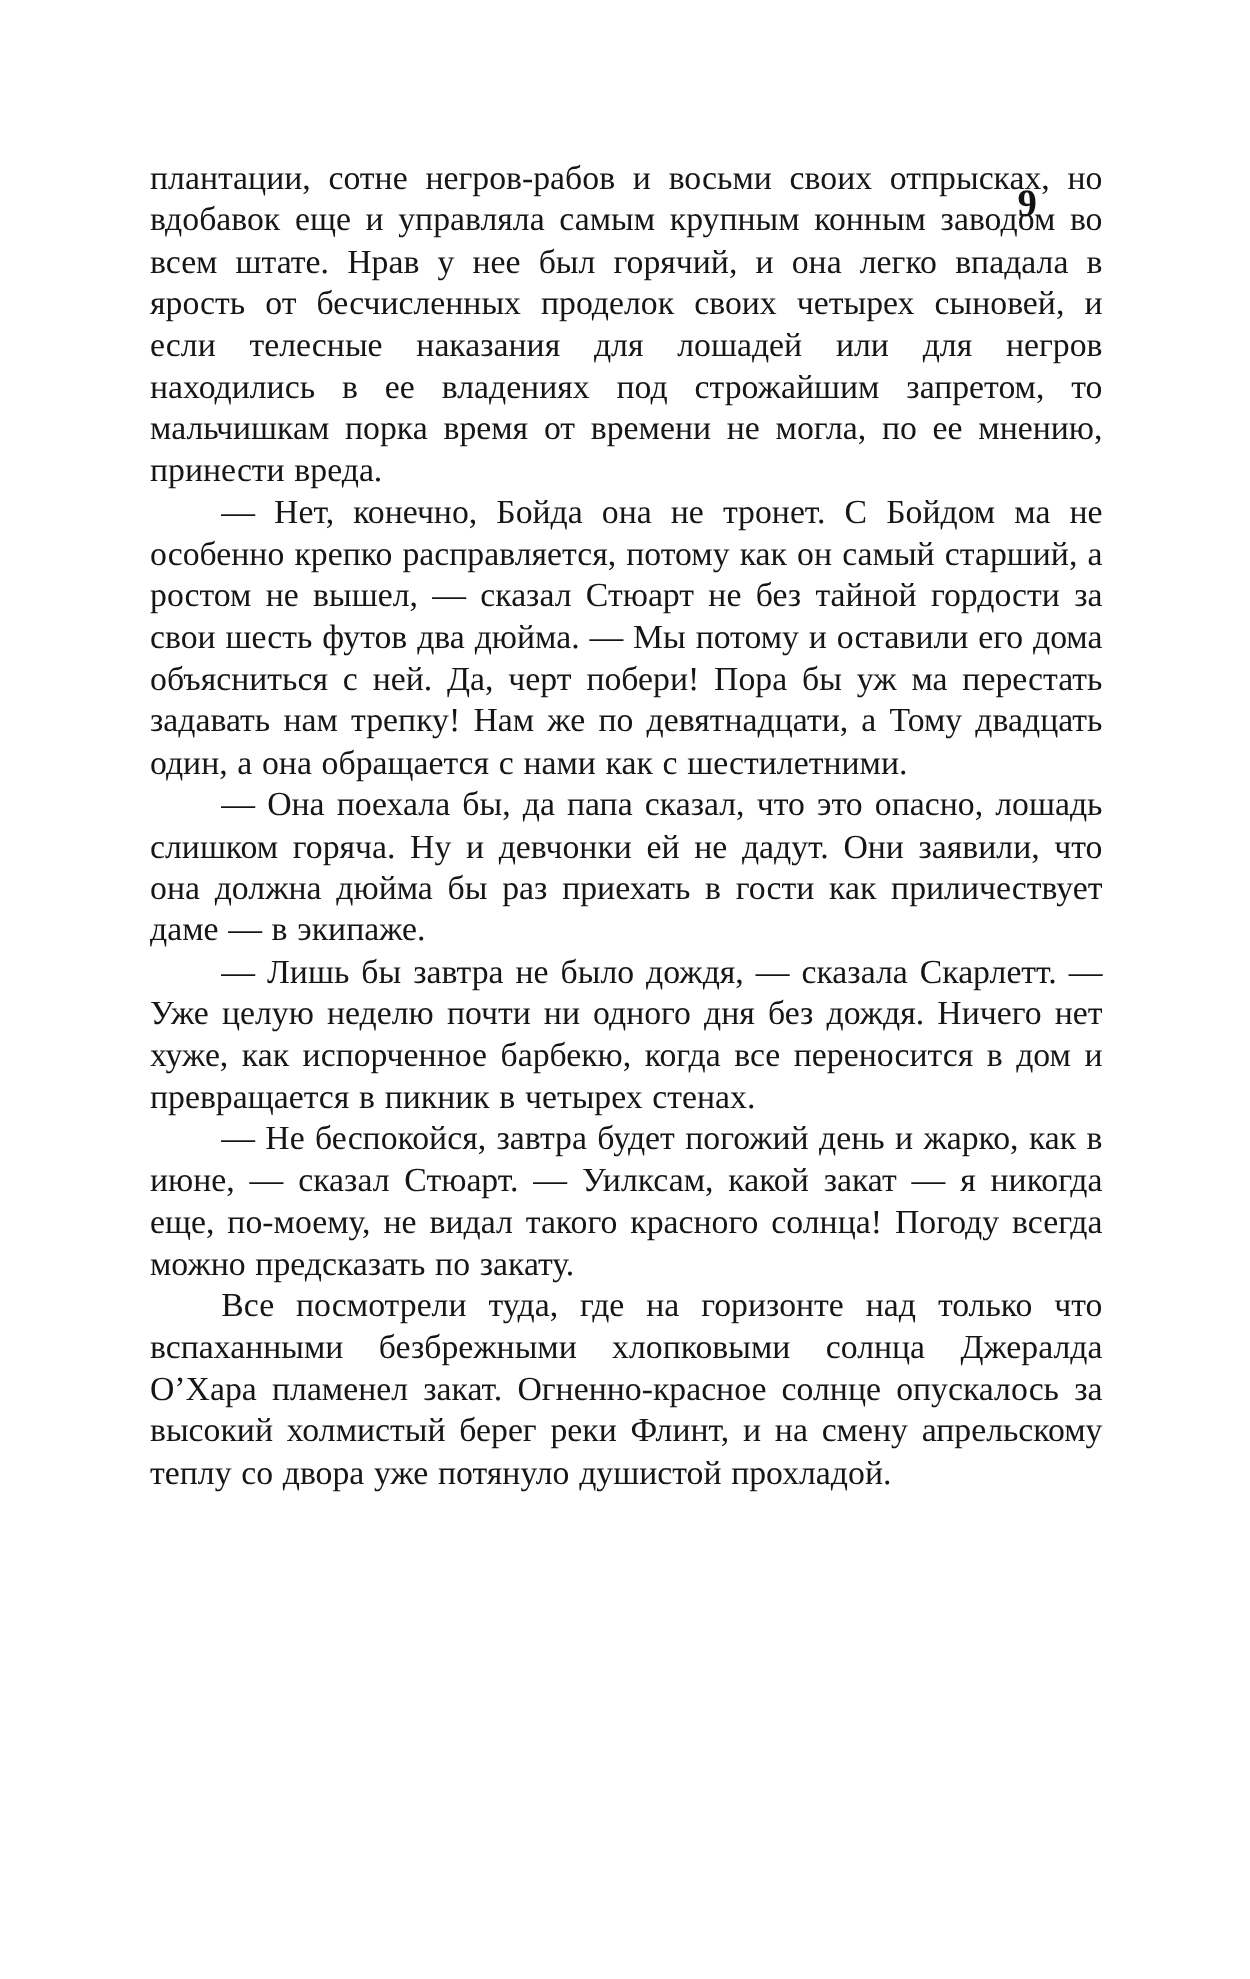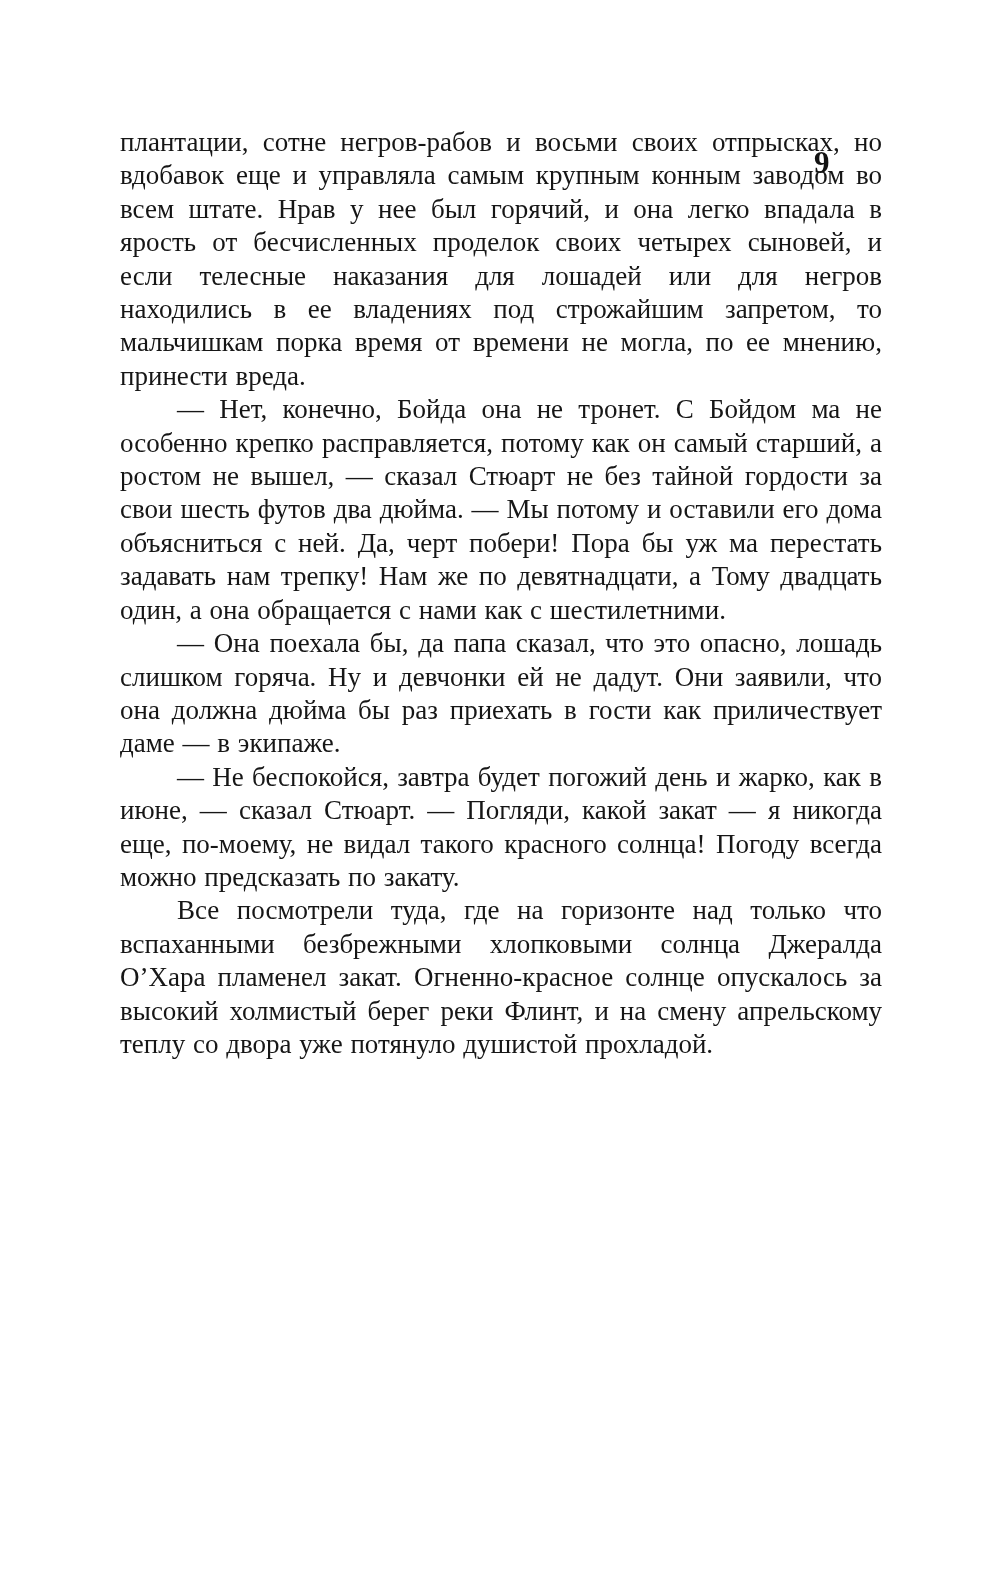--- a/index.html
+++ b/index.html
@@ -50,16 +50,17 @@
 </style>
 </head>
 <body>
 
 <div class="page">
   <div class="page-number">9</div>
   <div class="text-column" id="text-column">
       <p class="para">плантации, сотне негров-рабов и восьми своих отпрысках, но вдобавок еще и управляла самым крупным конным заводом во всем штате. Нрав у нее был горячий, и она легко впадала в ярость от бесчисленных проделок своих четырех сыновей, и если телесные наказания для лошадей или для негров находились в ее владениях под строжайшим запретом, то мальчишкам порка время от времени не могла, по ее мнению, принести вреда.</p>
       <p class="para indent">— Нет, конечно, Бойда она не тронет. С Бойдом ма не особенно крепко расправляется, потому как он самый старший, а ростом не вышел, — сказал Стюарт не без тайной гордости за свои шесть футов два дюйма. — Мы потому и оставили его дома объясниться с ней. Да, черт побери! Пора бы уж ма перестать задавать нам трепку! Нам же по девятнадцати, а Тому двадцать один, а она обращается с нами как с шестилетними.</p>
       <p class="para indent">— Она поехала бы, да папа сказал, что это опасно, лошадь слишком горяча. Ну и девчонки ей не дадут. Они заявили, что она должна дюйма бы раз приехать в гости как приличествует даме — в экипаже.</p>
-      <p class="para indent">— Не беспокойся, завтра будет погожий день и жарко, как в июне, — сказал Стюарт. — Погляди, какой закат — я никогда еще, по-моему, не видал такого красного солнца! Погоду всегда можно предсказать по закату.</p>
+      <p class="para indent">— Лишь бы завтра не было дождя, — сказала Скарлетт. — Уже целую неделю почти ни одного дня без дождя. Ничего нет хуже, как испорченное барбекю, когда все переносится в дом и превращается в пикник в четырех стенах.</p>
+      <p class="para indent">— Не беспокойся, завтра будет погожий день и жарко, как в июне, — сказал Стюарт. — Уилксам, какой закат — я никогда еще, по-моему, не видал такого красного солнца! Погоду всегда можно предсказать по закату.</p>
       <p class="para indent">Все посмотрели туда, где на горизонте над только что вспаханными безбрежными хлопковыми солнца Джералда О’Хара пламенел закат. Огненно-красное солнце опускалось за высокий холмистый берег реки Флинт, и на смену апрельскому теплу со двора уже потянуло душистой прохладой.</p>
     </div>
 </div>
 
 </body></html>

